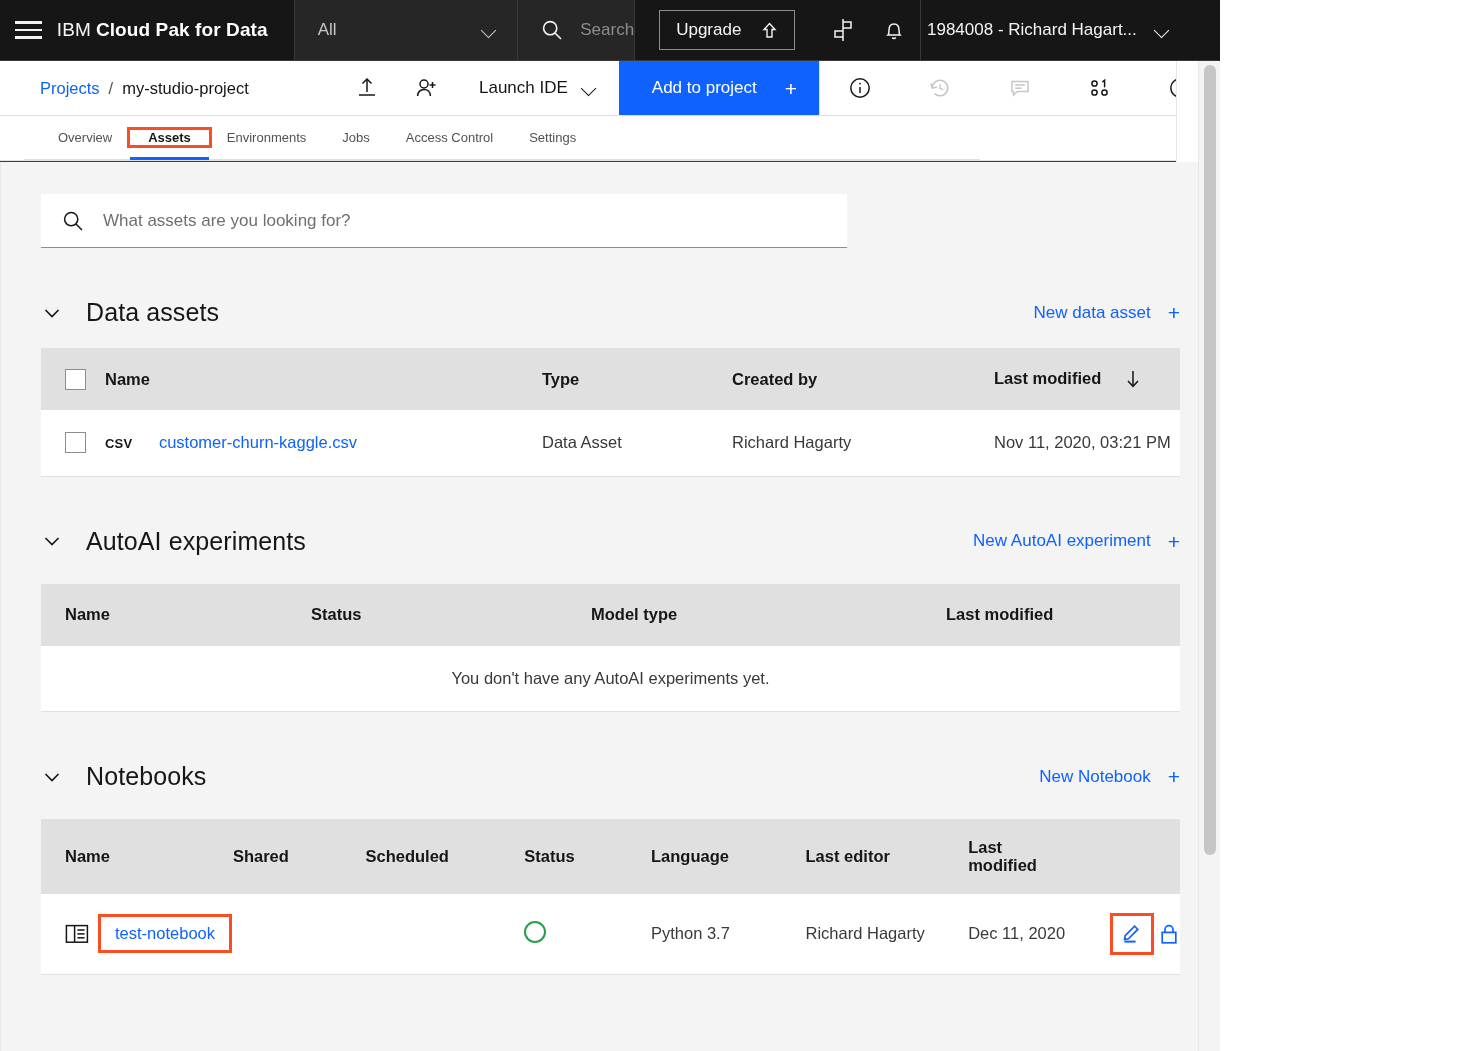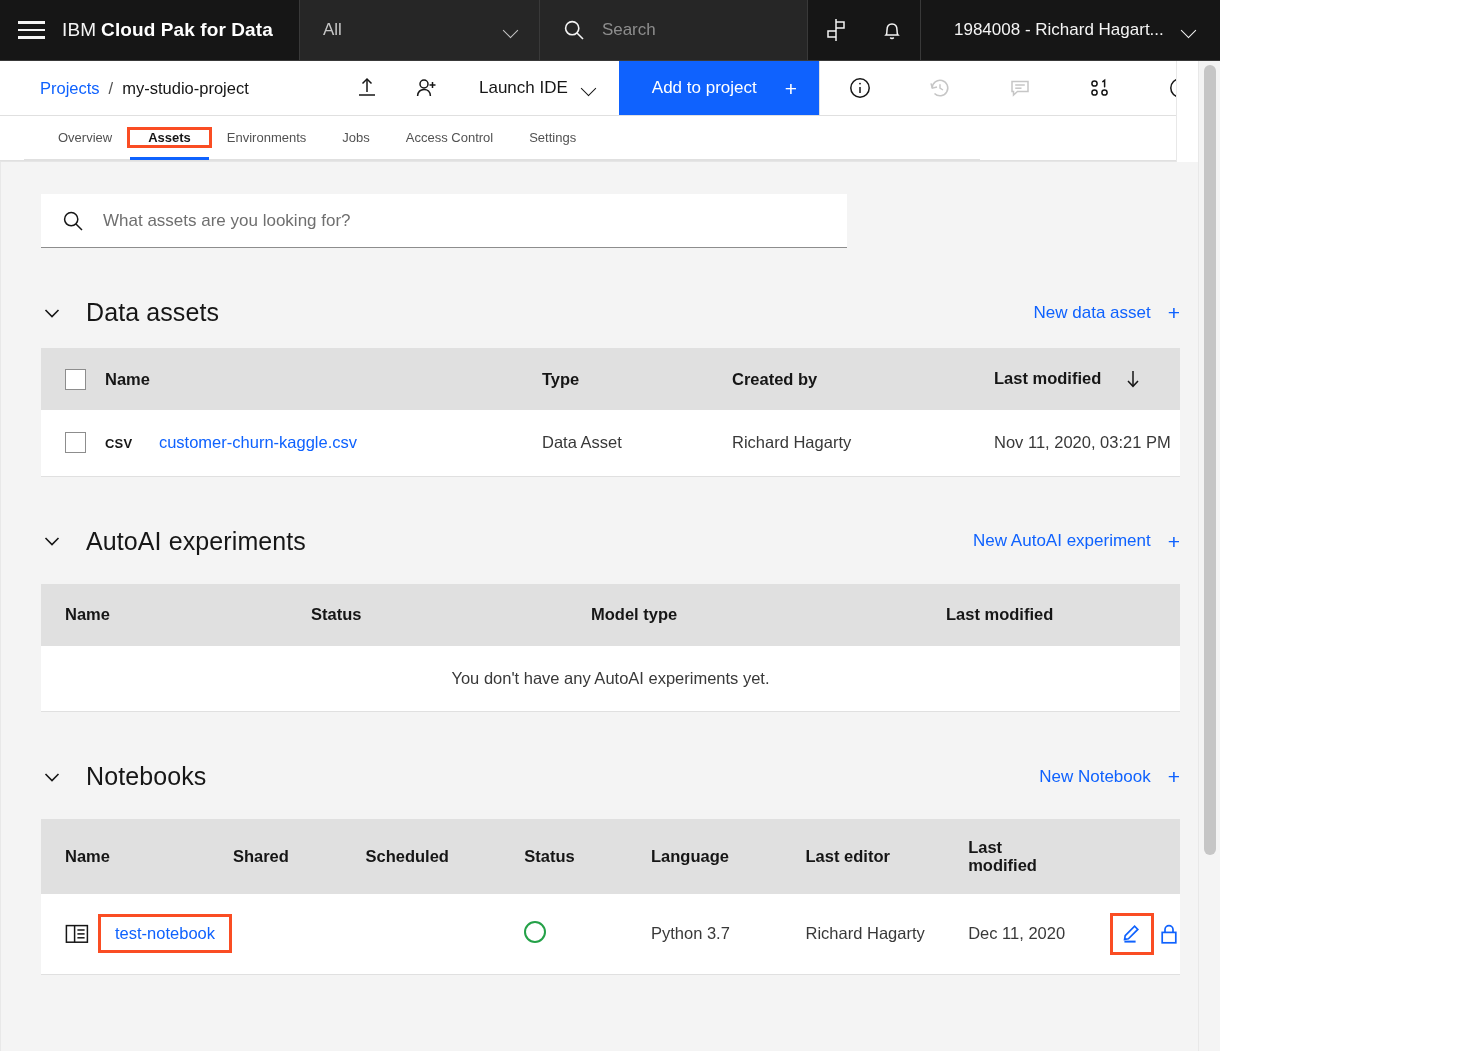--- a/index.html
+++ b/index.html
@@ -2,21 +2,21 @@
 <html><head>
 <meta charset="utf-8">
 <style>
   * { box-sizing: border-box; margin: 0; padding: 0; }
   html, body {
     width: 1464px; height: 1051px;
     font-family: "Liberation Sans", sans-serif;
     background: #ffffff;
     overflow: hidden;
   }
-  .page { position: relative; width: 1220px; height: 1051px; background: #e5e5e5; }
+  .page { position: relative; width: 1220px; height: 1051px; background: #404040; }
 
   
   .topbar {
     display: flex; align-items: stretch;
     height: 61px; background: #161616; color: #f4f4f4;
     border-bottom: 1px solid #393939;
   }
   .hamburger {
     width: 62px; display: flex; align-items: center; justify-content: center;
     cursor: pointer;
@@ -46,21 +46,21 @@
   }
   .globalsearch .ph { font-size: 17px; color: #8d8d8d; }
   .upgrade-wrap { display:flex; align-items:center; padding: 0 22px 0 24px; }
   .upgrade-btn {
     display:flex; align-items:center; gap: 20px;
     border: 1px solid #8d8d8d; color:#f4f4f4; background: transparent;
     padding: 9px 16px; font-size: 17px; font-family: inherit; cursor: pointer;
   }
   .hicon { width: 56px; display:flex; align-items:center; justify-content:center; cursor:pointer; color:#f4f4f4; }
   .account {
-    display:flex; align-items:center; gap: 18px; padding: 0 16px 0 33px;
+    display:flex; align-items:center; gap: 18px; padding: 0 16px 0 6px;
     border-left: 1px solid #393939; font-size: 17px; color:#f4f4f4; cursor:pointer;
     min-width: 300px;
   }
 
   
   .toolbar {
     display:flex; align-items: stretch; height: 55px; background:#fff;
     border-bottom: 1px solid #e0e0e0;
   }
   .crumbs { display:flex; align-items:center; gap: 9px; padding-left: 40px; font-size: 16.5px; flex: 1; }
@@ -182,20 +182,28 @@
     <div class="scope-select">
       <span>All</span>
       <span class="chev"></span>
     </div>
     <div class="globalsearch">
       <svg width="24" height="24" viewBox="0 0 24 24" fill="none" stroke="#f4f4f4" stroke-width="1.6">
         <circle cx="10.2" cy="10.2" r="6.6"></circle>
           <line x1="15" y1="15" x2="21" y2="21"></line>
       </svg>
       <span class="ph">Search</span>
+    </div>
+    <div class="upgrade-wrap">
+      <button class="upgrade-btn">
+        <span>Upgrade</span>
+        <svg width="17" height="19" viewBox="0 0 17 19" fill="none" stroke="#f4f4f4" stroke-width="1.4">
+          <path d="M8.5 2.5 L14 8.5 L11 8.5 L11 16 L6 16 L6 8.5 L3 8.5 Z"></path>
+        </svg>
+      </button>
     </div>
     <div class="hicon">
       <svg width="26" height="26" viewBox="0 0 26 26" fill="none" stroke="#f4f4f4" stroke-width="1.5">
         <line x1="13" y1="2" x2="13" y2="24"></line>
         <path d="M13 5 H21 V11 H13"></path>
         <path d="M13 14 H5 V20 H13"></path>
       </svg>
     </div>
     <div class="hicon">
       <svg width="24" height="25" viewBox="0 0 24 25" fill="none" stroke="#f4f4f4" stroke-width="1.5">

